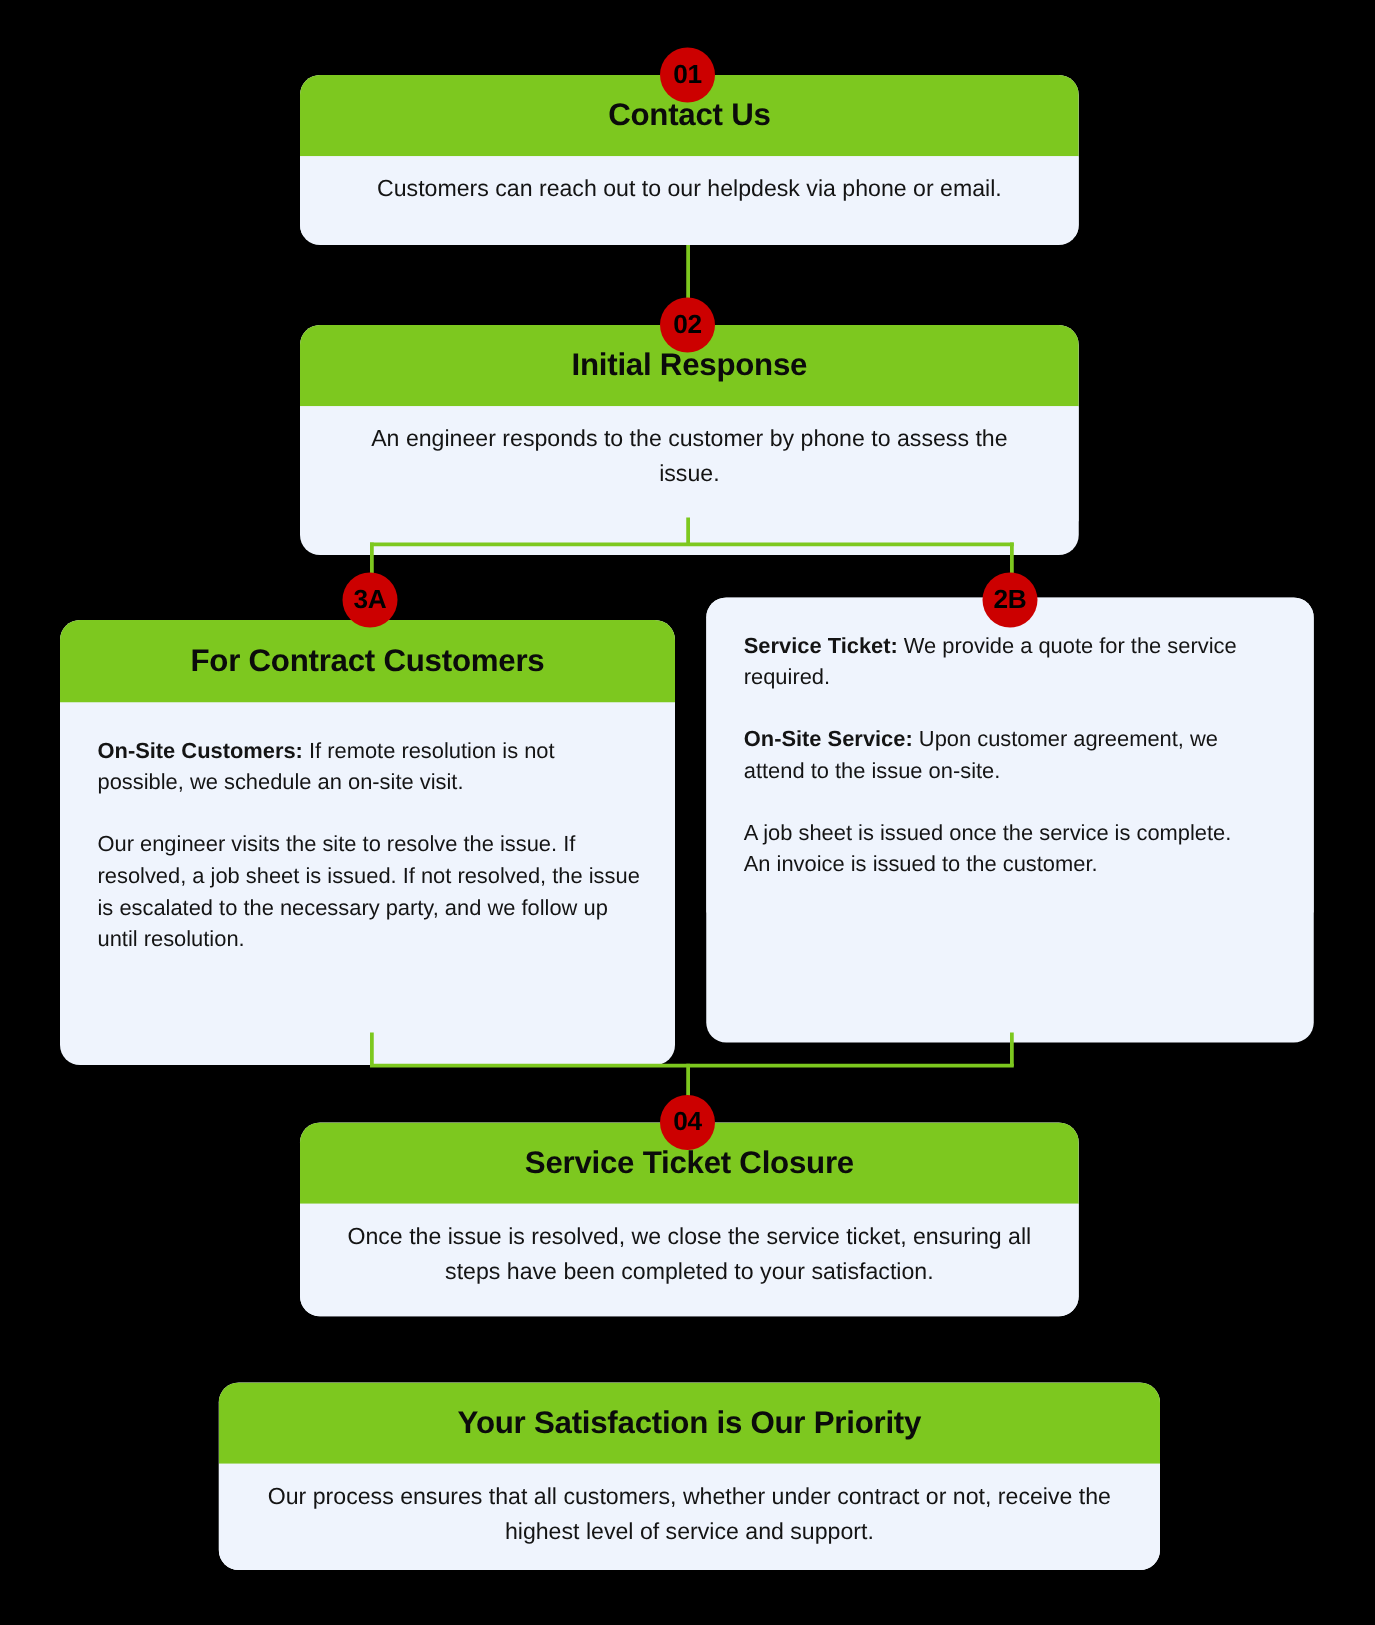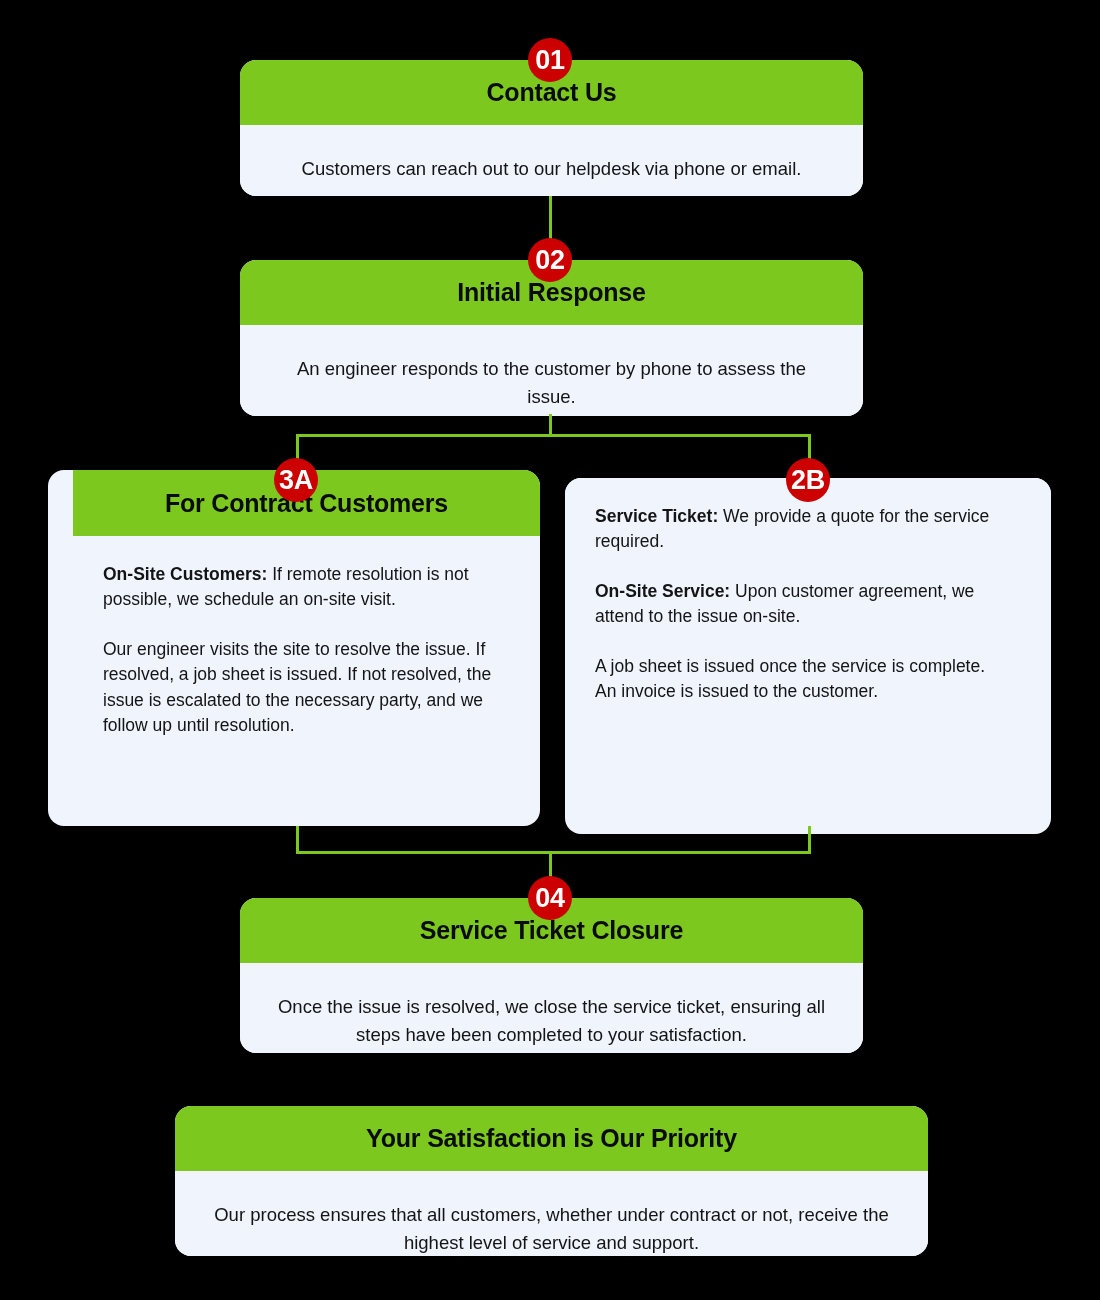--- a/index.html
+++ b/index.html
@@ -40,21 +40,21 @@
     background: #EFF4FD;
     color: #141414;
   }
 
   
   .card.wide .card-header { height: 65px; font-size: 25px; }
   .card.wide .card-body {
     text-align: center;
     font-size: 18.5px;
     line-height: 1.5;
-    padding: 30px 34px 24px 34px;
+    padding: 12px 34px 24px 34px;
   }
 
   
   .card.branch .card-header { height: 66px; font-size: 25px; }
   .card.branch .card-body {
     text-align: left;
     font-size: 17.5px;
     line-height: 1.45;
     padding: 26px 28px 26px 30px;
   }
@@ -62,23 +62,23 @@
   .card.branch .card-body p:last-child { margin-bottom: 0; }
   .card.branch .card-body b { font-weight: 700; }
 
   
   .badge {
     position: absolute;
     width: 44px;
     height: 44px;
     border-radius: 50%;
     background: #CC0000;
-    color: #ffffff;
+    color: #000000;
     font-weight: 700;
-    font-size: 27px;
+    font-size: 21px;
     display: flex;
     align-items: center;
     justify-content: center;
     z-index: 6;
     letter-spacing: -0.3px;
   }
 
   
   .conn {
     position: absolute;
@@ -105,27 +105,27 @@
   <div class="conn h" style="left:296px; top:851px; width:515px;"></div>
   <div class="conn v" style="left:549px; top:851px; height:52px;"></div>
 
   <div class="badge" style="left:528px; top:38px;">01</div>
   <div class="card wide" style="left:240px; top:60px; width:623px; height:136px;">
     <div class="card-header">Contact Us</div>
     <div class="card-body">Customers can reach out to our helpdesk via phone or email.</div>
   </div>
 
   <div class="badge" style="left:528px; top:238px;">02</div>
-  <div class="card wide" style="left:240px; top:260px; width:623px; height:156px;">
+  <div class="card wide" style="left:240px; top:260px; width:623px; height:184px;">
     <div class="card-header">Initial Response</div>
     <div class="card-body">An engineer responds to the customer by phone to assess the issue.</div>
   </div>
 
   <div class="badge" style="left:274px; top:458px;">3A</div>
-  <div class="card branch" style="left:48px; top:470px; width:492px; height:356px;padding-left:25px;">
+  <div class="card branch" style="left:48px; top:496px; width:492px; height:356px;">
     <div class="card-header">For Contract Customers</div>
     <div class="card-body">
         <p><b>On-Site Customers:</b> If remote resolution is not possible, we schedule an on-site visit.</p>
         <p>Our engineer visits the site to resolve the issue. If resolved, a job sheet is issued. If not resolved, the issue is escalated to the necessary party, and we follow up until resolution.</p>
       </div>
   </div>
 
   <div class="badge" style="left:786px; top:458px;">2B</div>
   <div class="card branch" style="left:565px; top:478px; width:486px; height:356px;">
     <div class="card-body">

